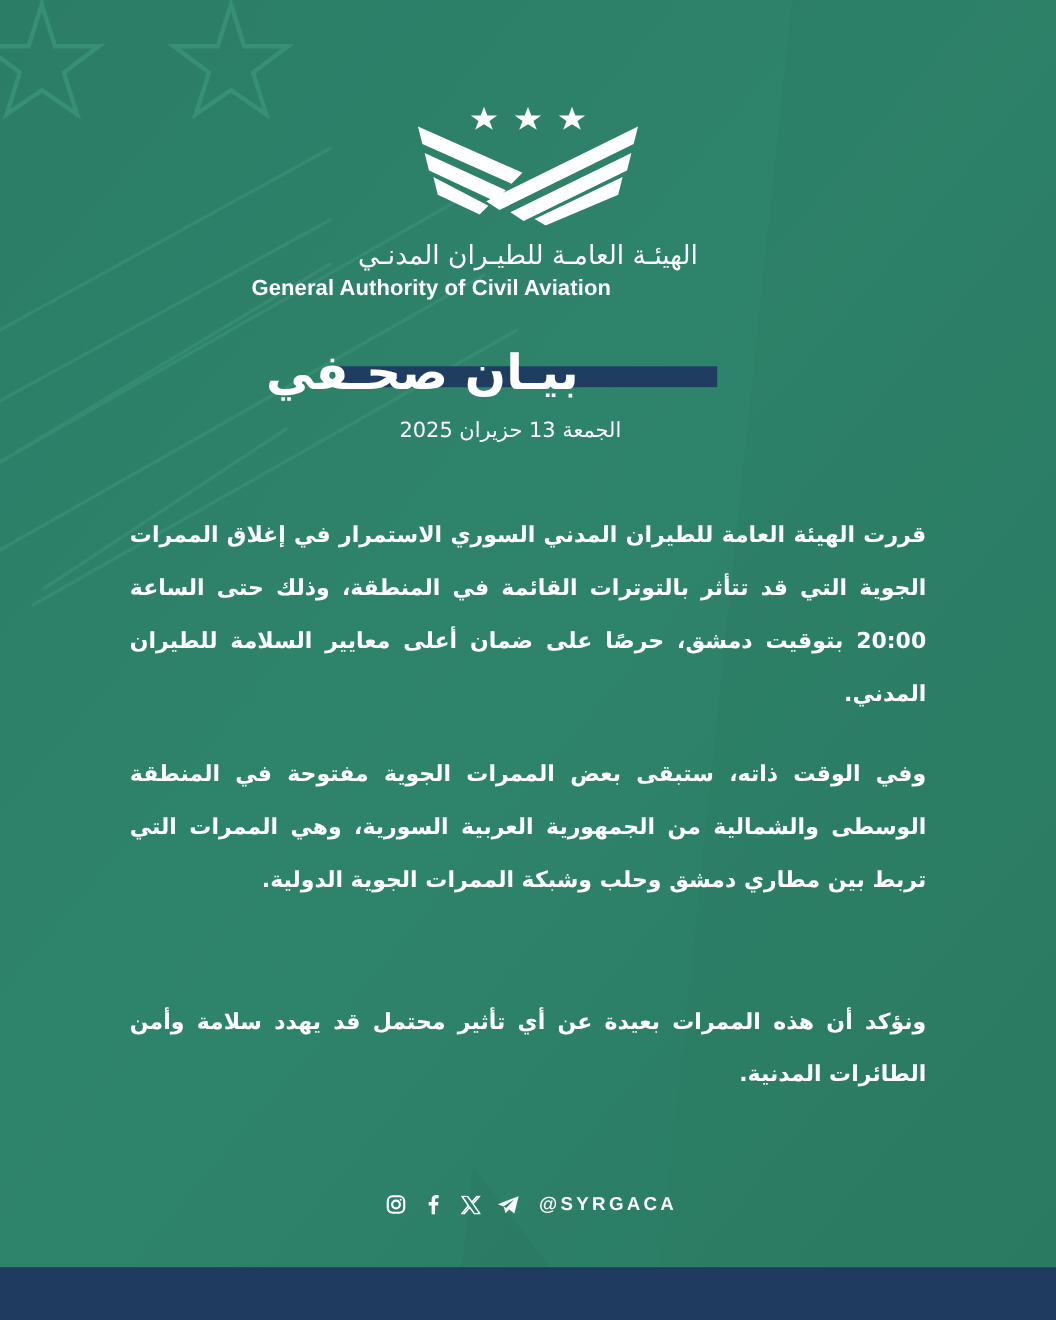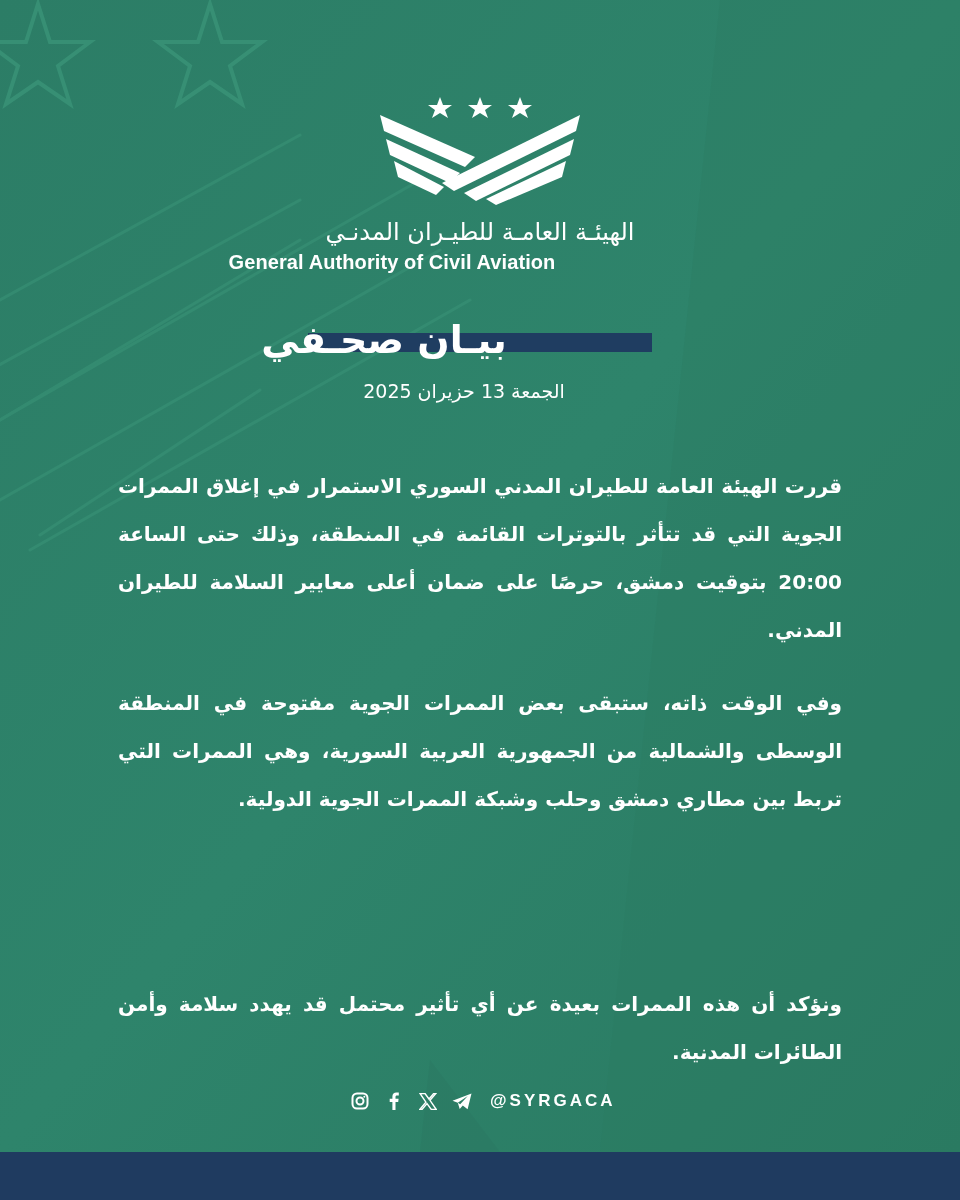--- a/index.html
+++ b/index.html
@@ -24,40 +24,40 @@
       font-family: "Liberation Sans", sans-serif; font-size: 20px; font-weight: bold;
       letter-spacing: 0.1px;
     }
     .title-bar {
       position: absolute; left: 308px; top: 333px; width: 344px; height: 19px;
       background: #1f3d61;
     }
     .title-text {
       position: absolute; left: 0; width: 768px; top: 318px;
       text-align: center; direction: rtl;
-      font-family: "DejaVu Sans", sans-serif; font-size: 38px; font-weight: bold;
+      font-family: "DejaVu Sans", sans-serif; font-size: 44px; font-weight: bold;
       line-height: 44px;
     }
     .date-text {
       position: absolute; left: 0; width: 928px; top: 378px;
       text-align: center; direction: rtl;
       font-family: "DejaVu Sans", sans-serif; font-size: 19px; line-height: 26px;
     }
     .body-text {
       position: absolute; left: 118px; width: 724px;
       direction: rtl; text-align: justify; text-align-last: right;
       font-family: "DejaVu Sans", sans-serif; font-size: 20px; font-weight: bold;
       line-height: 48px;
     }
     .p1 { top: 462px; }
     .p2 { top: 679px; }
-    .p3 { top: 980px; }
+    .p3 { top: 904px; }
     .social-row {
       position: absolute; left: 350px; top: 1085px; height: 26px;
-      display: flex; align-items: flex-end; gap: 14px;
+      display: flex; align-items: flex-start; gap: 14px;
     }
     .social-icon { width: 20px; height: 20px; display: flex; align-items: center; justify-content: center; }
     .handle {
       font-family: "Liberation Sans", sans-serif; font-weight: bold; font-size: 17px;
       letter-spacing: 3px; margin-left: 4px;
     }
     .footer-band {
       position: absolute; left: 0; top: 1152px; width: 960px; height: 48px;
       background: #1f3b60;
     }

